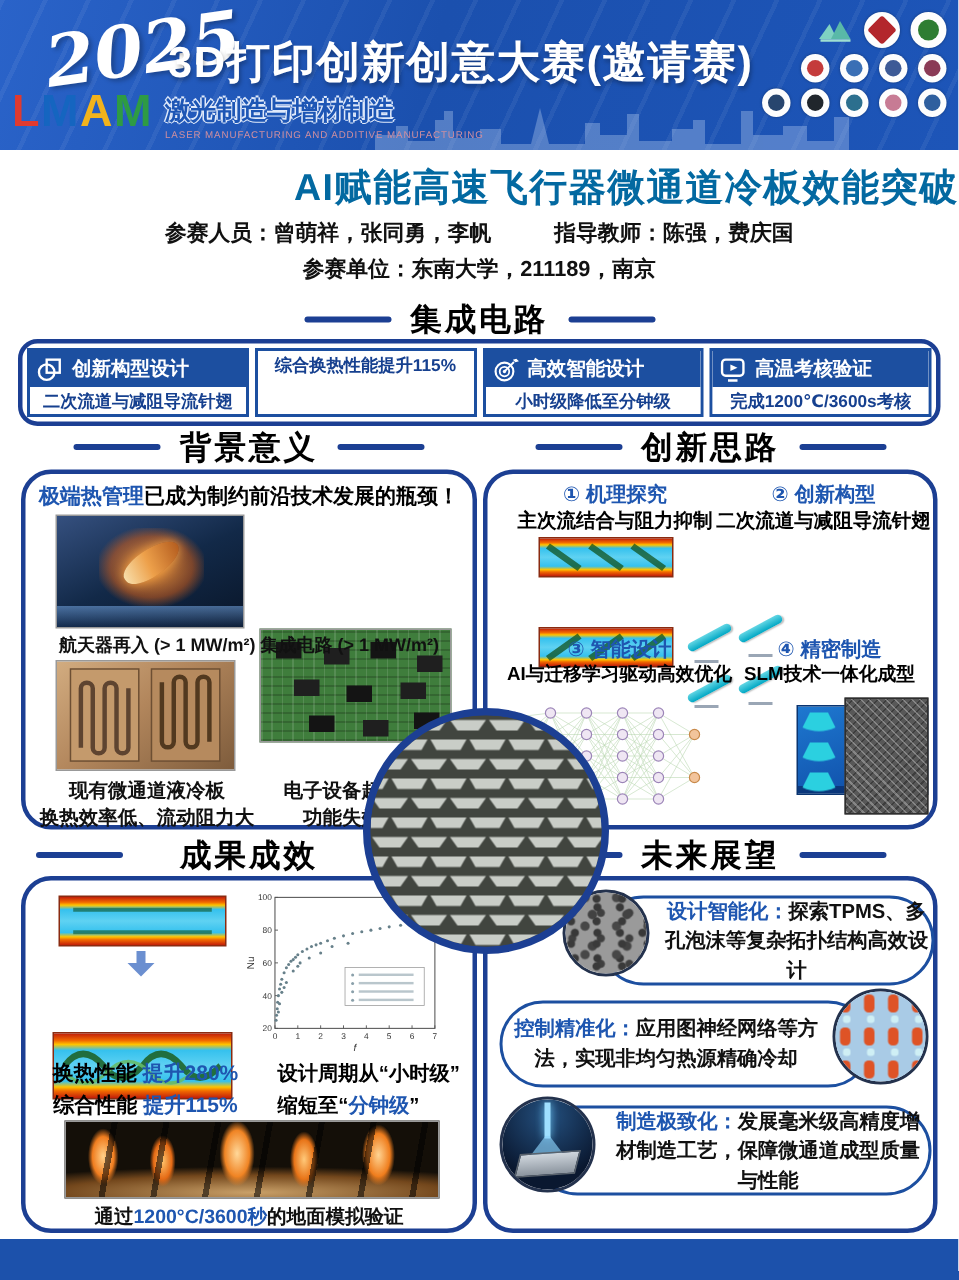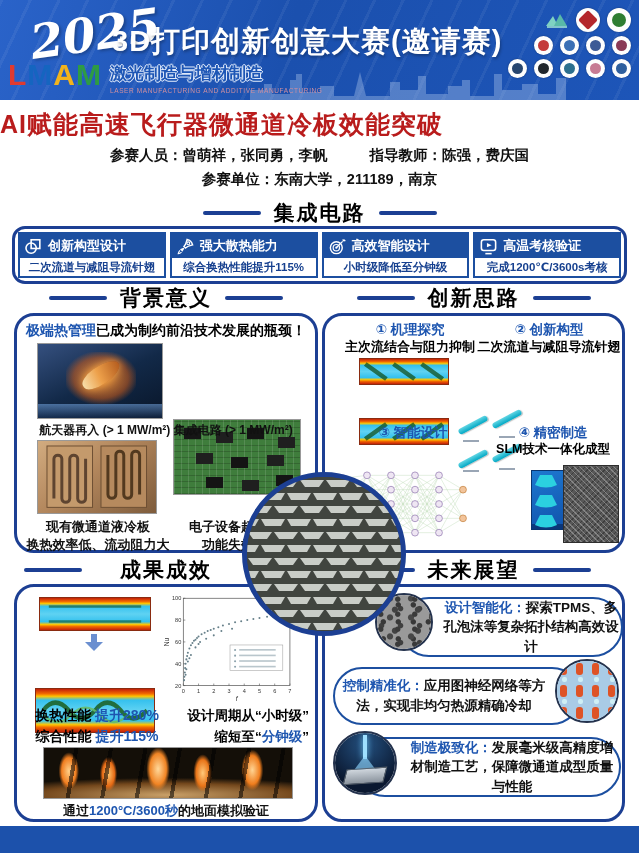--- a/index.html
+++ b/index.html
@@ -27,21 +27,21 @@
   .skyline {left:250px;bottom:0;width:330px;height:34px;opacity:.35;z-index:1;}
   .logo-rows {right:8px;top:8px;z-index:3;display:flex;flex-direction:column;align-items:flex-end;gap:4px;}
   .logo-row {display:flex;gap:7px;justify-content:flex-end;}
   .badge {width:19px;height:19px;border-radius:50%;background:#fdfdfd;display:flex;align-items:center;justify-content:center;box-shadow:0 0 2px rgba(0,0,0,.35);}
   .badge i {display:block;width:11px;height:11px;border-radius:50%;}
   .badge.lg {width:24px;height:24px;}
   .badge.lg i {width:14px;height:14px;}
   .badge.flat {background:transparent;box-shadow:none;border-radius:0;}
 
   
-  .proj-title {left:0;top:108px;width:639px;text-align:left;font-size:25px;font-weight:800;color:#b91c1c;letter-spacing:1px;}
+  .proj-title {left:0;top:108px;width:639px;text-align:right;font-size:25px;font-weight:800;color:#0369a1;letter-spacing:1px;}
   .people-line {left:0;top:146px;width:639px;text-align:center;font-size:14.5px;font-weight:600;color:#111;white-space:nowrap;}
   .people-line .gap {display:inline-block;width:42px;}
   .org-line {left:0;top:170px;width:639px;text-align:center;font-size:14.5px;font-weight:600;color:#111;}
 
   
   .sec-head {display:flex;align-items:center;justify-content:center;gap:13px;}
   .sec-head .hline {width:58px;height:3.5px;background:#1c3f93;border-radius:2px;}
   .sec-head .htxt {font-size:21px;font-weight:800;color:#000;letter-spacing:2px;white-space:nowrap;}
 
   
@@ -201,29 +201,20 @@
     <div class="icard-top">
       <svg viewBox="0 0 24 24">
           <circle cx="9" cy="14" r="6.5" fill="none" stroke="#fff" stroke-width="2"></circle>
           <rect x="9" y="3.5" width="11" height="11" fill="none" stroke="#fff" stroke-width="2"></rect>
         </svg>
       <span class="icard-title">创新构型设计</span>
     </div>
     <div class="icard-desc">二次流道与减阻导流针翅</div>
   </div>
   <div class="icard">
-    <div class="icard-top">
-      <svg viewBox="0 0 24 24">
-          <path d="M14 3c4 1 6 3.5 7 7-3 1-6 1-9 4l-2-2c3-3 3-6 4-9z" fill="none" stroke="#fff" stroke-width="1.8"></path>
-          <circle cx="15.5" cy="8" r="1.8" fill="none" stroke="#fff" stroke-width="1.4"></circle>
-          <path d="M9.5 13.5l-4.5 2 3 3 2.5-4z" fill="#fff"></path>
-          <path d="M7 19c-1.2 1.2-3 2-4.2 2.1 .2-1.3 1-3 2.2-4.2" stroke="#fff" stroke-width="1.4" fill="none"></path>
-        </svg>
-      <span class="icard-title">强大散热能力</span>
-    </div>
     <div class="icard-desc">综合换热性能提升115%</div>
   </div>
   <div class="icard">
     <div class="icard-top">
       <svg viewBox="0 0 24 24">
           <circle cx="10.5" cy="13.5" r="7.5" fill="none" stroke="#fff" stroke-width="1.8"></circle>
           <circle cx="10.5" cy="13.5" r="4" fill="none" stroke="#fff" stroke-width="1.5"></circle>
           <circle cx="10.5" cy="13.5" r="1.4" fill="#fff"></circle>
           <path d="M10.5 13.5 L18.5 5.5" stroke="#fff" stroke-width="1.6"></path>
           <path d="M17.5 3.5l2.2 2.2 3-.8-2.2-2.2z" fill="#fff"></path>
@@ -323,20 +314,21 @@
         <defs>
           <pattern id="pins" width="28" height="20" patternUnits="userSpaceOnUse">
             <path d="M3 14 L8 4 H20 L25 14 Q14 19 3 14 Z" fill="#2bd0e0"></path>
           </pattern>
         </defs>
         <rect width="100%" height="100%" fill="url(#pins)"></rect>
       </svg>
   </div>
 
   <div class="abs blue bold nowrap" style="left:88px;top:108px;transform:translateX(-50%);font-size:13.5px;">③ 智能设计</div>
+  <div class="abs bold nowrap" style="left:88px;top:125px;transform:translateX(-50%);font-size:12.5px;">AI与迁移学习驱动高效优化</div>
   <div class="abs blue bold nowrap" style="left:228px;top:108px;transform:translateX(-50%);font-size:13.5px;">④ 精密制造</div>
   <div class="abs bold nowrap" style="left:228px;top:125px;transform:translateX(-50%);font-size:12.5px;">SLM技术一体化成型</div>
 
   <svg id="nn-svg" class="abs" style="left:8px;top:145px;" width="140" height="86">
       <line x1="10" y1="17.2" x2="34" y2="14.333333333333334" stroke="#bcd9b4" stroke-width="0.4"></line>
       <line x1="10" y1="17.2" x2="34" y2="28.666666666666668" stroke="#bcd9b4" stroke-width="0.4"></line>
       <line x1="10" y1="17.2" x2="34" y2="43" stroke="#bcd9b4" stroke-width="0.4"></line>
       <line x1="10" y1="17.2" x2="34" y2="57.333333333333336" stroke="#bcd9b4" stroke-width="0.4"></line>
       <line x1="10" y1="17.2" x2="34" y2="71.66666666666667" stroke="#bcd9b4" stroke-width="0.4"></line>
       <line x1="10" y1="34.4" x2="34" y2="14.333333333333334" stroke="#bcd9b4" stroke-width="0.4"></line>
@@ -577,21 +569,21 @@
       <circle cx="71" cy="68" r="1" fill="#8aa0aa"></circle>
       <rect x="75" y="67" width="36" height="1.6" fill="#b9c6cc"></rect>
       <circle cx="71" cy="73.5" r="1" fill="#8aa0aa"></circle>
       <rect x="75" y="72.5" width="36" height="1.6" fill="#b9c6cc"></rect>
     </svg>
 
   <div class="abs" style="left:4px;top:120px;width:152px;text-align:center;">
     <div class="nowrap" style="font-size:14px;font-weight:800;"><span>换热性能</span> <span class="blue">提升280%</span></div>
     <div class="nowrap" style="font-size:14px;font-weight:800;margin-top:3px;"><span>综合性能</span> <span class="blue">提升115%</span></div>
   </div>
-  <div class="abs" style="left:148px;top:120px;width:144px;text-align:right;">
+  <div class="abs" style="left:168px;top:120px;width:144px;text-align:left;">
     <div class="nowrap" style="font-size:13.5px;font-weight:800;">设计周期从“小时级”</div>
     <div class="nowrap" style="font-size:13.5px;font-weight:800;margin-top:3px;"><span>缩短至“</span><span class="blue">分钟级</span><span>”</span></div>
   </div>
 
   <div class="abs img flame-test" style="left:26px;top:160px;width:250px;height:52px;"></div>
   <div class="abs cap" style="left:0;top:215px;width:100%;font-size:13px;">
     <span>通过</span><span class="blue">1200°C/3600秒</span><span>的地面模拟验证</span>
   </div>
 </div>
 

